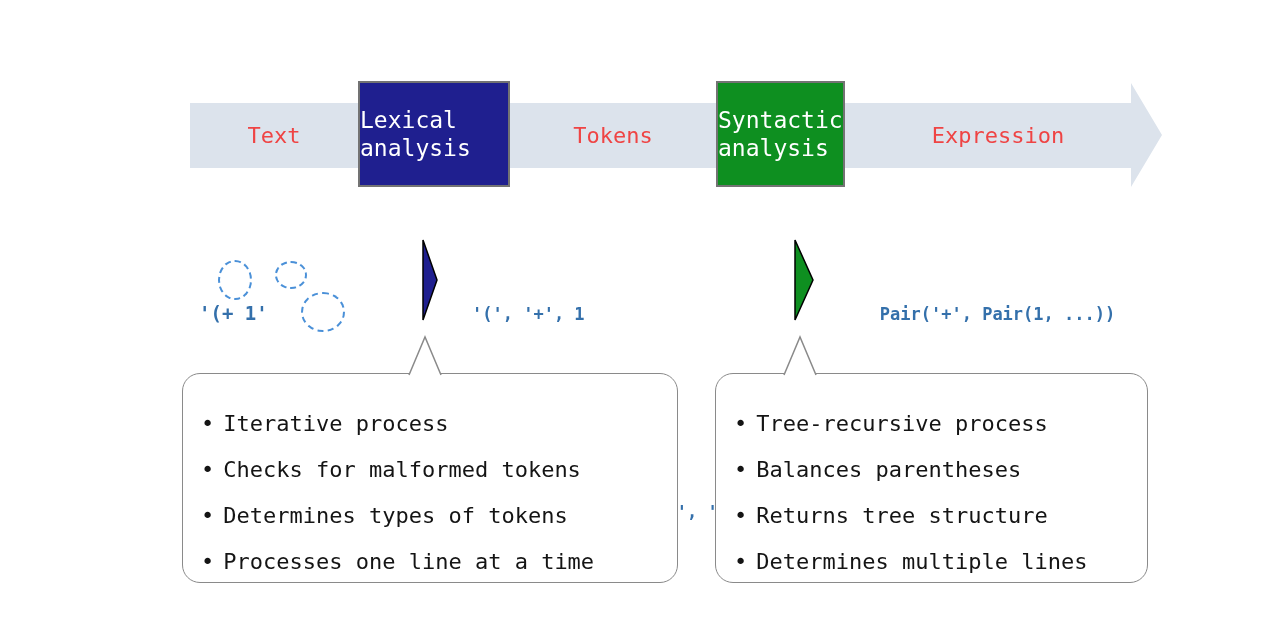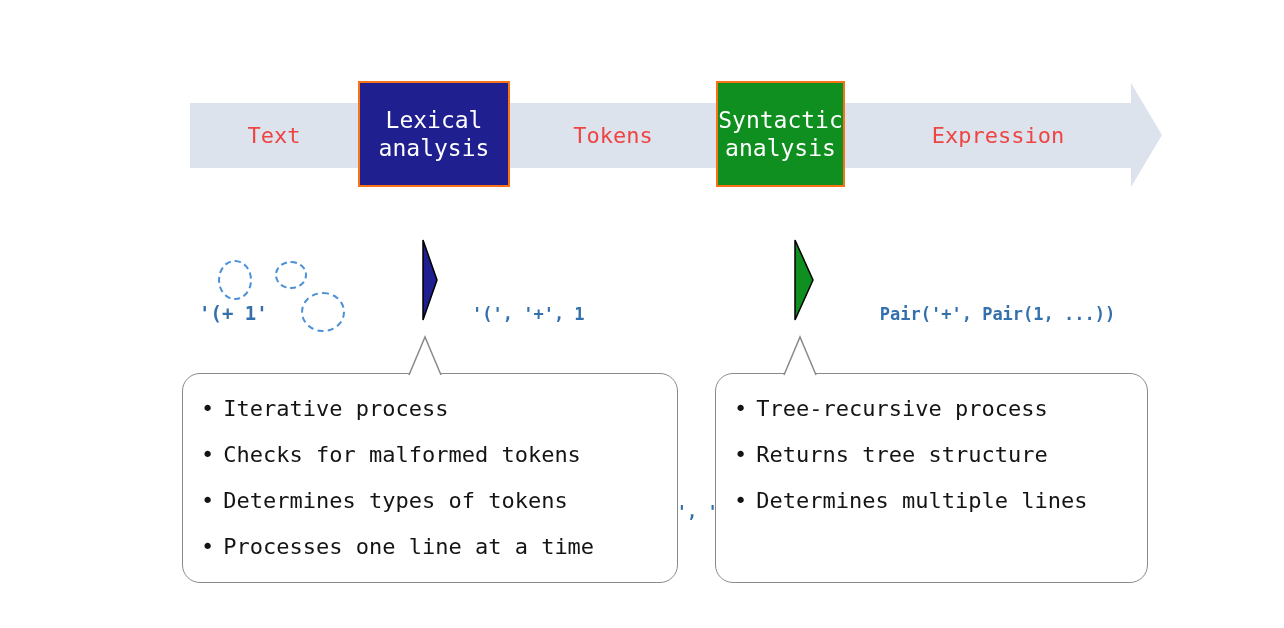--- a/index.html
+++ b/index.html
@@ -12,43 +12,43 @@
   }
   .band-svg{position:absolute;left:190px;top:83px;}
   .stage-label{
     position:absolute;top:135px;transform:translate(-50%,-50%);
     font-size:22px;color:#ef4444;white-space:pre;
   }
   .label-text{left:274px;}
   .label-tokens{left:613px;}
   .label-expression{left:998px;}
   .stagebox{
-    position:absolute;top:81px;height:106px;border:2px solid #f97316;box-sizing:border-box;
-    display:flex;flex-direction:column;align-items:center;justify-content:center;
+    position:absolute;top:81px;height:106px;border:2px solid #737373;box-sizing:border-box;
+    display:flex;flex-direction:column;align-items:flex-start;justify-content:center;
     color:#ffffff;font-size:23px;line-height:28px;text-align:center;
   }
   .stagebox.lexical{left:358px;width:152px;background:#1f1f8f;}
   .stagebox.syntactic{left:716px;width:129px;background:#0e8f20;}
   .code-col{position:absolute;white-space:pre;color:#3470ab;font-weight:bold;line-height:33px;}
   .col-text{left:199px;top:231px;font-size:19px;}
   .col-tokens{left:472px;top:232px;font-size:17px;}
   .col-expr{left:845px;top:232px;width:305px;text-align:center;font-size:17px;}
   .printed-as{font-weight:normal;font-style:italic;font-size:15px;}
   .dash-ellipse{
     position:absolute;border:2px dashed #4a90d8;border-radius:50%;background:transparent;
   }
   .ellipse-blank{left:218px;top:260px;width:30px;height:36px;}
   .ellipse-23{left:275px;top:261px;width:28px;height:24px;}
   .ellipse-56{left:301px;top:292px;width:40px;height:36px;}
   .tri-svg{position:absolute;}
   .tri-lexical{left:420px;top:237px;}
   .tri-syntactic{left:792px;top:237px;}
   .callout{
     position:absolute;top:373px;height:210px;box-sizing:border-box;background:#ffffff;
-    border:1.5px solid #8a8a8a;border-radius:18px;padding:12px 0 0 18px;
+    border:1.5px solid #8a8a8a;border-radius:18px;padding:27px 0 0 18px;
   }
   .callout-lexical{left:182px;width:496px;}
   .callout-syntactic{left:715px;width:433px;}
   .bullet-item{
     font-size:22px;color:#141414;line-height:46px;white-space:pre;
   }
   .bullet{margin-right:9px;}
   .notch-svg{position:absolute;z-index:5;}
   .notch-lexical{left:403px;top:334px;}
   .notch-syntactic{left:778px;top:334px;}
@@ -115,17 +115,18 @@
 
   <div class="callout callout-lexical">
     <div class="bullet-item"><span class="bullet">•</span><span>Iterative process</span></div>
     <div class="bullet-item"><span class="bullet">•</span><span>Checks for malformed tokens</span></div>
     <div class="bullet-item"><span class="bullet">•</span><span>Determines types of tokens</span></div>
     <div class="bullet-item"><span class="bullet">•</span><span>Processes one line at a time</span></div>
   </div>
 
   <div class="callout callout-syntactic">
     <div class="bullet-item"><span class="bullet">•</span><span>Tree-recursive process</span></div>
+    <div class="bullet-item"><span class="bullet">•</span><span>Balances parentheses</span></div>
     <div class="bullet-item"><span class="bullet">•</span><span>Returns tree structure</span></div>
     <div class="bullet-item"><span class="bullet">•</span><span>Determines multiple lines</span></div>
   </div>
 
 </div>
 
 </body></html>

